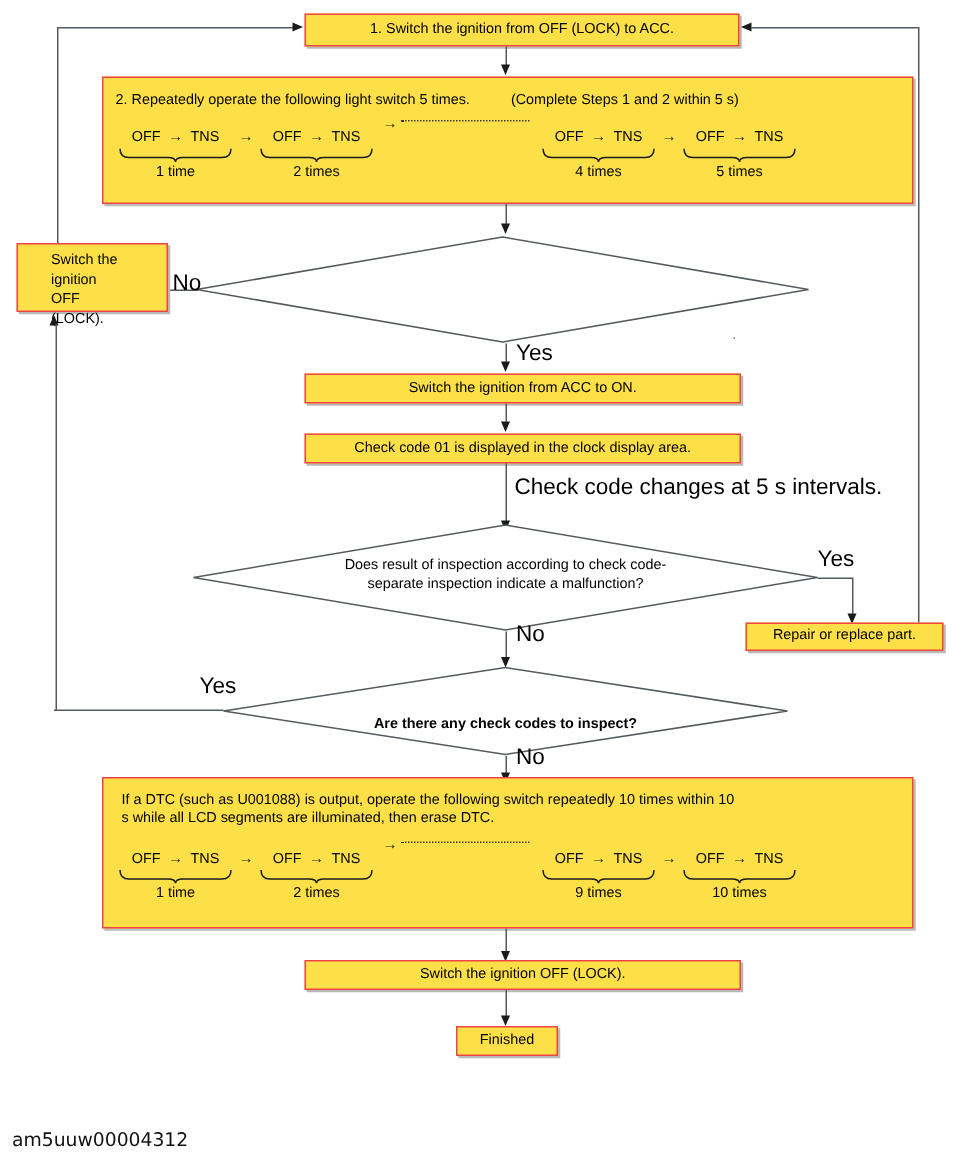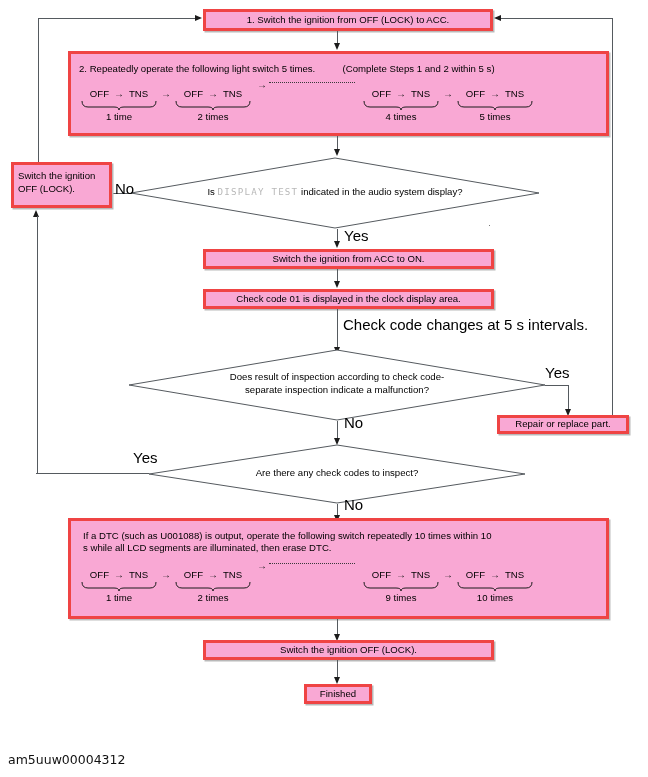--- a/index.html
+++ b/index.html
@@ -16,36 +16,36 @@
     width: 648px;
     height: 777px;
     background: #ffffff;
     overflow: hidden;
   }
 
   
   .box {
     position: absolute;
     box-sizing: border-box;
-    border: 3px solid #ef4444;
-    background: #f9a8d4;
+    border: 1px solid #ef4444;
+    background: #fde047;
     box-shadow: 1.5px 1.5px 0 0 #b9b9b9;
     font-size: 9.6px;
     line-height: 1.28;
     display: flex;
     align-items: center;
     justify-content: center;
     text-align: center;
     color: #000;
   }
   .box.left-text {
     justify-content: flex-start;
     text-align: left;
     align-items: flex-start;
-    padding: 5px 4px;
+    padding: 5px 22px;
   }
   .box.panel {
     display: block;
     text-align: left;
     box-shadow: 1.5px 1.5px 0 0 #bdbdbd;
   }
 
   
   .ln-v { position: absolute; width: 1px; background: #555a5f; }
   .ln-h { position: absolute; height: 1px; background: #555a5f; }
@@ -246,25 +246,20 @@
     </div>
   </div>
 
   <div class="ln-v" style="left:337px; top:136px; height:15px;"></div>
   <div class="ar-d" style="left:333.5px; top:149px;"></div>
 
   <div class="diamond" style="left:130px; top:157px; width:410px; height:72px;">
     <svg width="410" height="72" viewBox="0 0 410 72">
       <polygon points="205,1 409,36 205,71 1,36" fill="#ffffff" stroke="#555a5f" stroke-width="1"></polygon>
     </svg>
-    <div class="dlabel" style="top:29px;">
-      <span>Is</span>
-      <span class="lcd">DISPLAY TEST</span>
-      <span>indicated in the audio system display?</span>
-    </div>
   </div>
 
   <div class="ln-h" style="left:112px; top:193px; width:20px;"></div>
   <div class="ar-l" style="left:106px; top:189.5px;"></div>
   <div class="lbl" style="left:115px; top:180px;">No</div>
 
   <div class="box left-text" style="left:11px; top:162px; width:101px; height:46px;">
     <div style="font-size:9.6px; line-height:1.35;">
       <div>Switch the ignition</div>
       <div>OFF (LOCK).</div>
@@ -319,21 +314,21 @@
   <div class="ln-v" style="left:611.5px; top:18px; height:397px;"></div>
 
   <div class="ln-v" style="left:337px; top:421px; height:20px;"></div>
   <div class="ar-d" style="left:333.5px; top:438px;"></div>
   <div class="lbl" style="left:344px; top:414px;">No</div>
 
   <div class="diamond" style="left:148px; top:444px; width:378px; height:60px;">
     <svg width="378" height="60" viewBox="0 0 378 60">
       <polygon points="189,1 377,30 189,59 1,30" fill="#ffffff" stroke="#555a5f" stroke-width="1"></polygon>
     </svg>
-    <div class="dlabel" style="top:23px;">Are there any check codes to inspect?</div>
+    <div class="dlabel" style="top:33px;font-weight:bold;">Are there any check codes to inspect?</div>
   </div>
 
   <div class="ln-v" style="left:337px; top:504px; height:14px;"></div>
   <div class="ar-d" style="left:333.5px; top:515px;"></div>
   <div class="lbl" style="left:344px; top:496px;">No</div>
 
   <div class="box panel" style="left:68px; top:518px; width:541px; height:101px;">
     <div class="panel-head" style="position:absolute; left:12px; top:9px; width:520px;">
       <div>If a DTC (such as U001088) is output, operate the following switch repeatedly 10 times within 10</div>
       <div>s while all LCD segments are illuminated, then erase DTC.</div>

